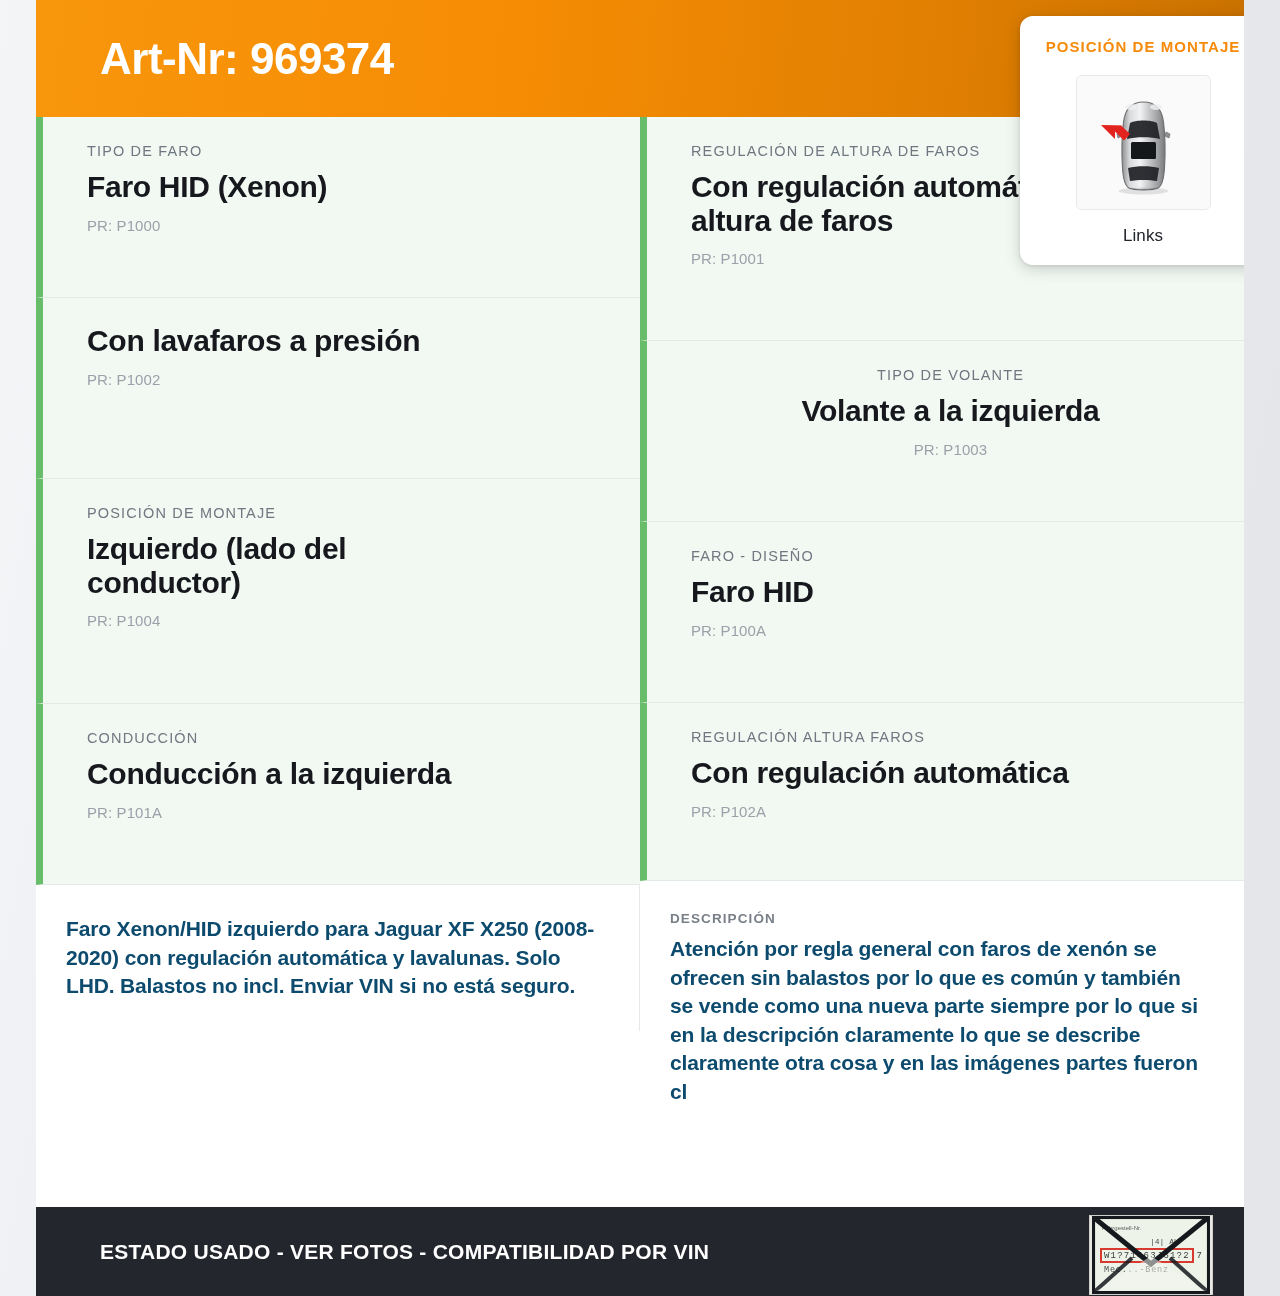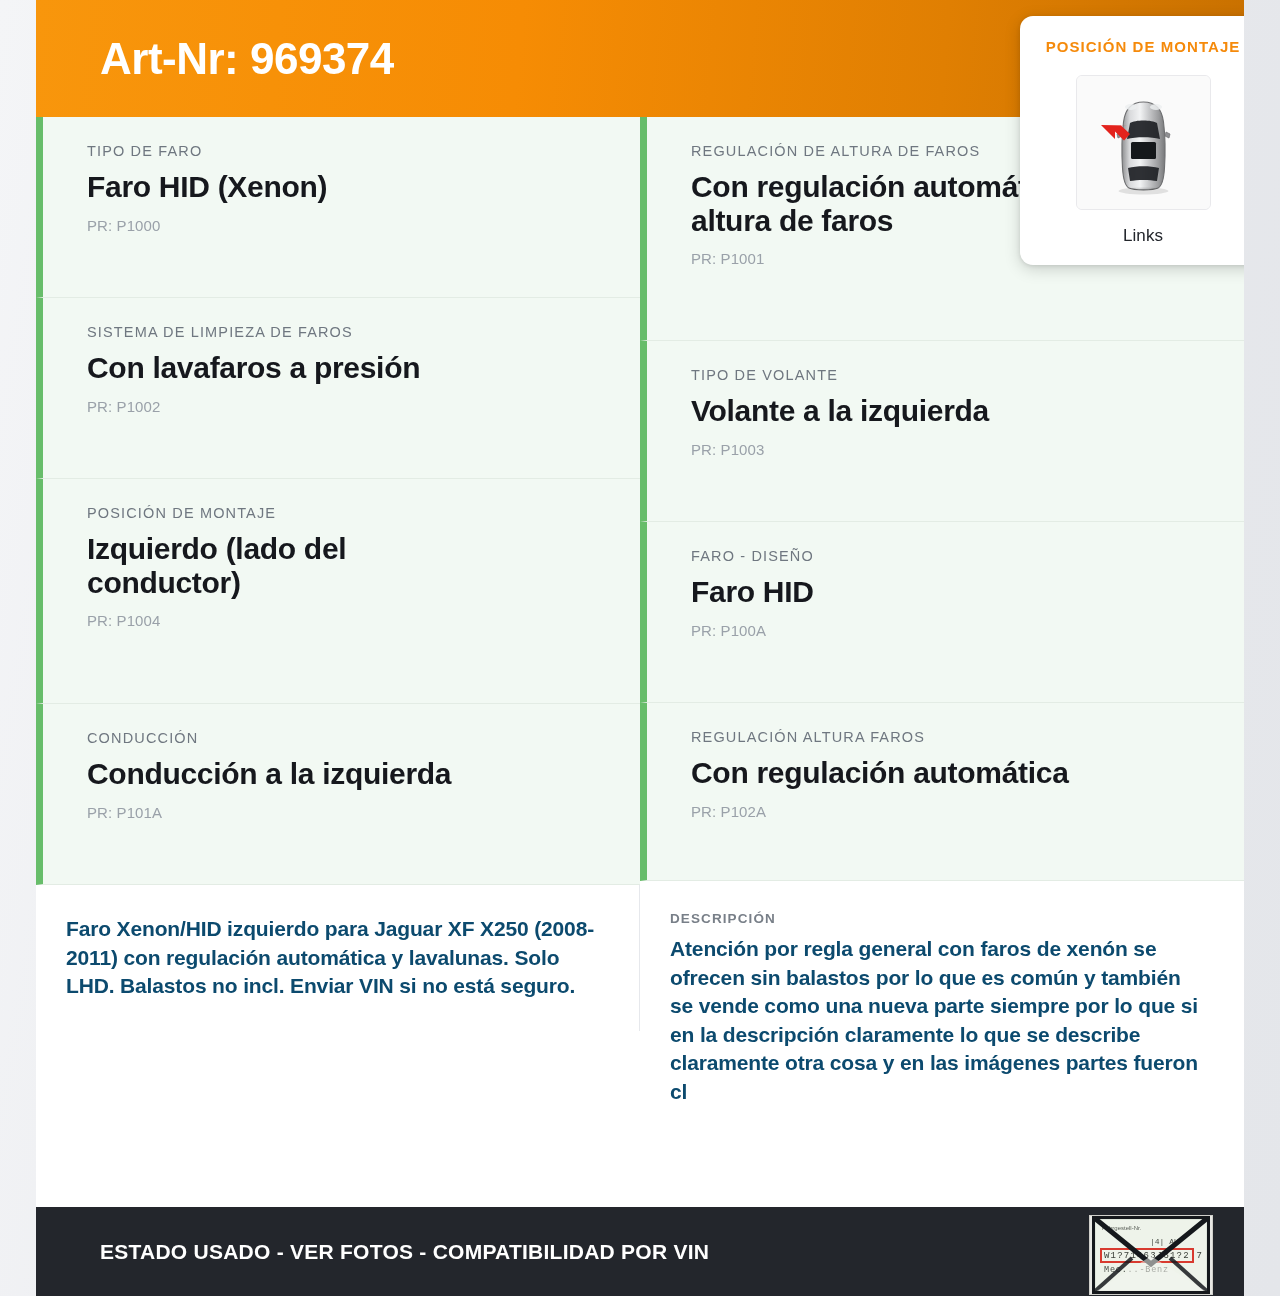--- a/index.html
+++ b/index.html
@@ -224,53 +224,52 @@
 
       <div class="column" id="col-left">
 
         <div class="spec-card" style="min-height:181px;">
           <div class="spec-label">TIPO DE FARO</div>
           <div class="spec-value">Faro HID (Xenon)</div>
           <div class="spec-pr">PR: P1000</div>
         </div>
 
         <div class="spec-card" style="min-height:181px;">
-          <div class="spec-label">SISTEMA DE LIMPIEZA DE FAROS</div>
           <div class="spec-value">Con lavafaros a presión</div>
           <div class="spec-pr">PR: P1002</div>
         </div>
 
         <div class="spec-card" style="min-height:225px;">
           <div class="spec-label">POSICIÓN DE MONTAJE</div>
           <div class="spec-value" style="max-width:360px;">Izquierdo (lado del conductor)</div>
           <div class="spec-pr">PR: P1004</div>
         </div>
 
         <div class="spec-card" style="min-height:181px;">
           <div class="spec-label">CONDUCCIÓN</div>
           <div class="spec-value">Conducción a la izquierda</div>
           <div class="spec-pr">PR: P101A</div>
         </div>
 
 
         <div class="info-block" id="compat-block">
-          <div class="info-text">Faro Xenon/HID izquierdo para Jaguar XF X250 (2008-2011) con regulación automática y lavalunas. Solo LHD. Balastos no incl. Enviar VIN si no está seguro.</div>
+          <div class="info-text">Faro Xenon/HID izquierdo para Jaguar XF X250 (2008-2020) con regulación automática y lavalunas. Solo LHD. Balastos no incl. Enviar VIN si no está seguro.</div>
         </div>
 
       </div>
 
       <div class="column" id="col-right">
 
         <div class="spec-card" style="min-height:224px;">
           <div class="spec-label">REGULACIÓN DE ALTURA DE FAROS</div>
           <div class="spec-value" style="max-width:470px;">Con regulación automática de altura de faros</div>
           <div class="spec-pr">PR: P1001</div>
         </div>
 
-        <div class="spec-card" style="min-height:181px;">
+        <div class="spec-card" style="min-height:181px;text-align:center;">
           <div class="spec-label">TIPO DE VOLANTE</div>
           <div class="spec-value">Volante a la izquierda</div>
           <div class="spec-pr">PR: P1003</div>
         </div>
 
         <div class="spec-card" style="min-height:181px;">
           <div class="spec-label">FARO - DISEÑO</div>
           <div class="spec-value">Faro HID</div>
           <div class="spec-pr">PR: P100A</div>
         </div>

